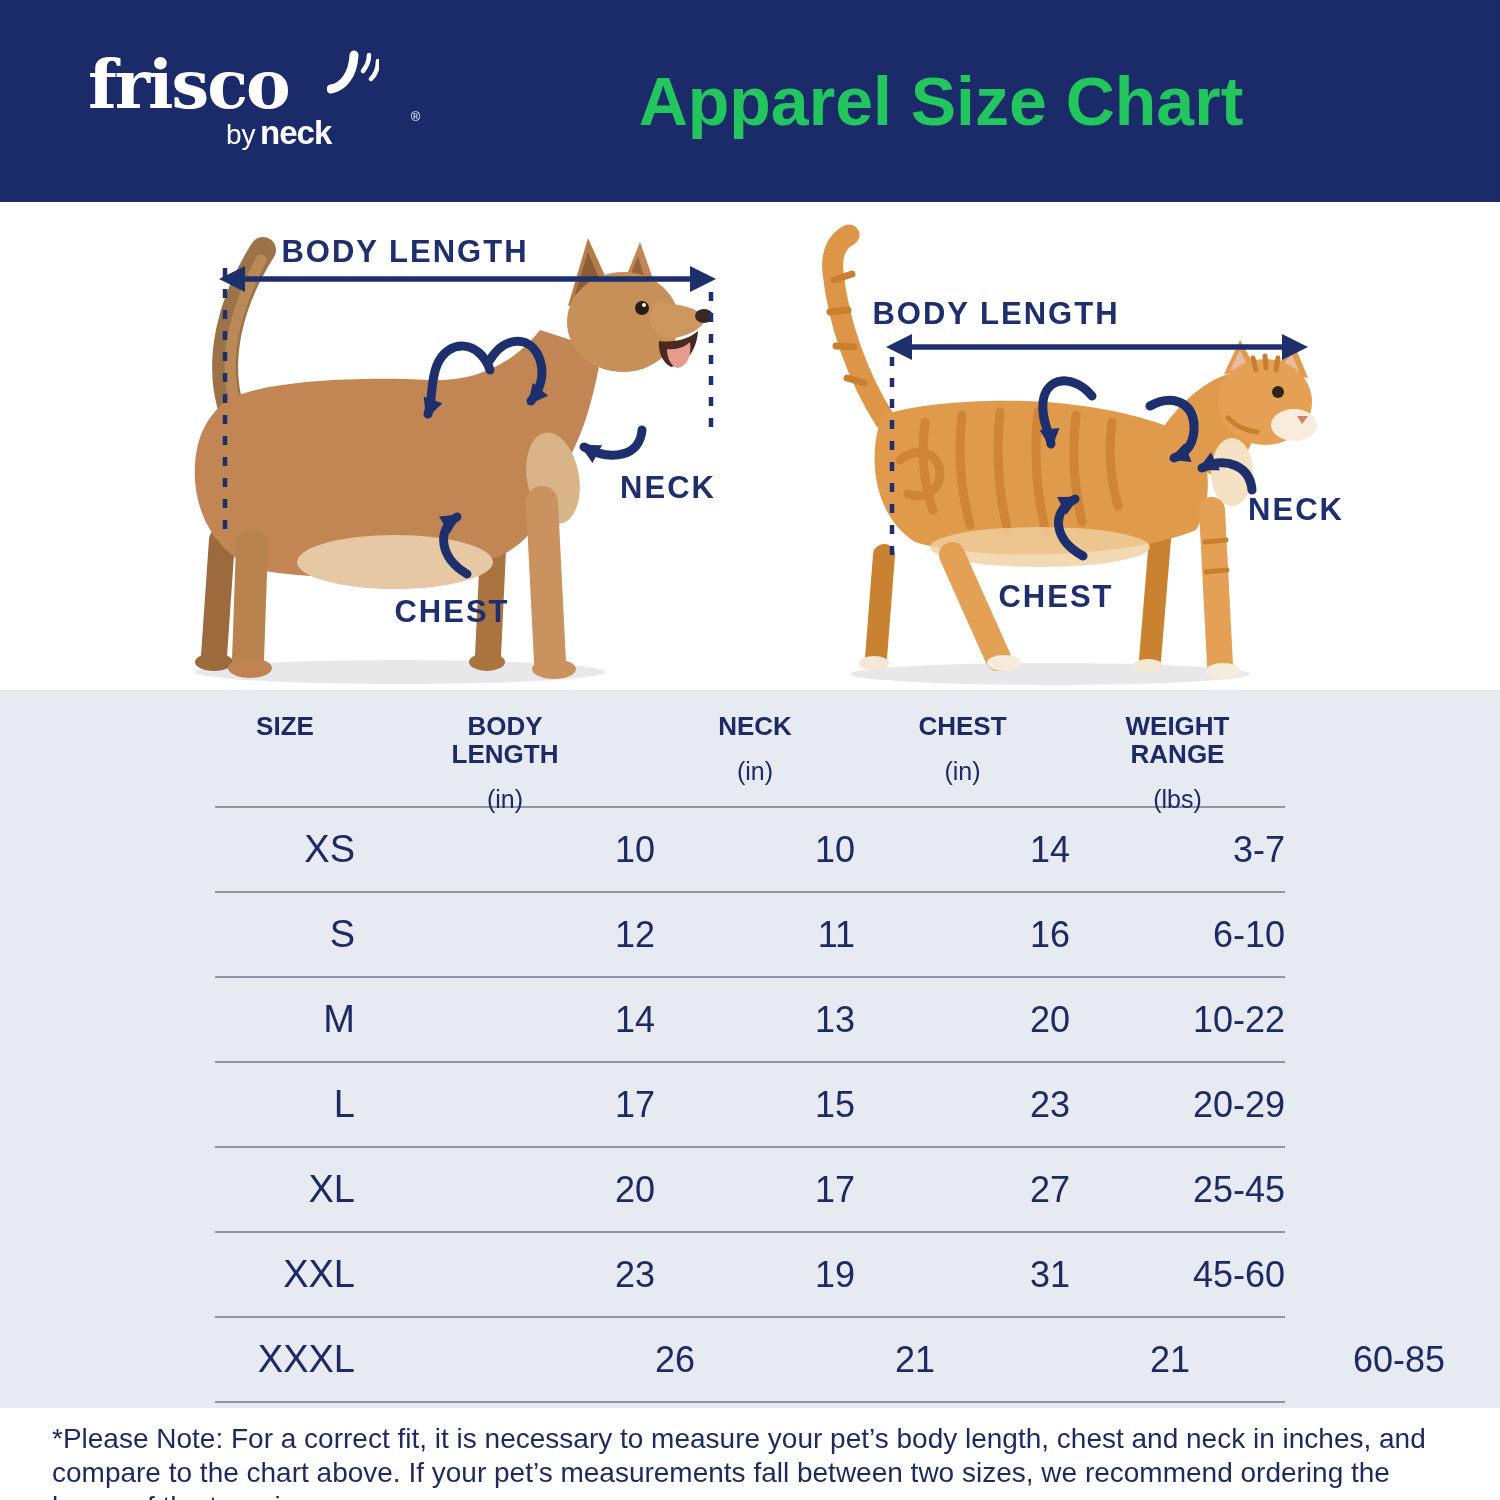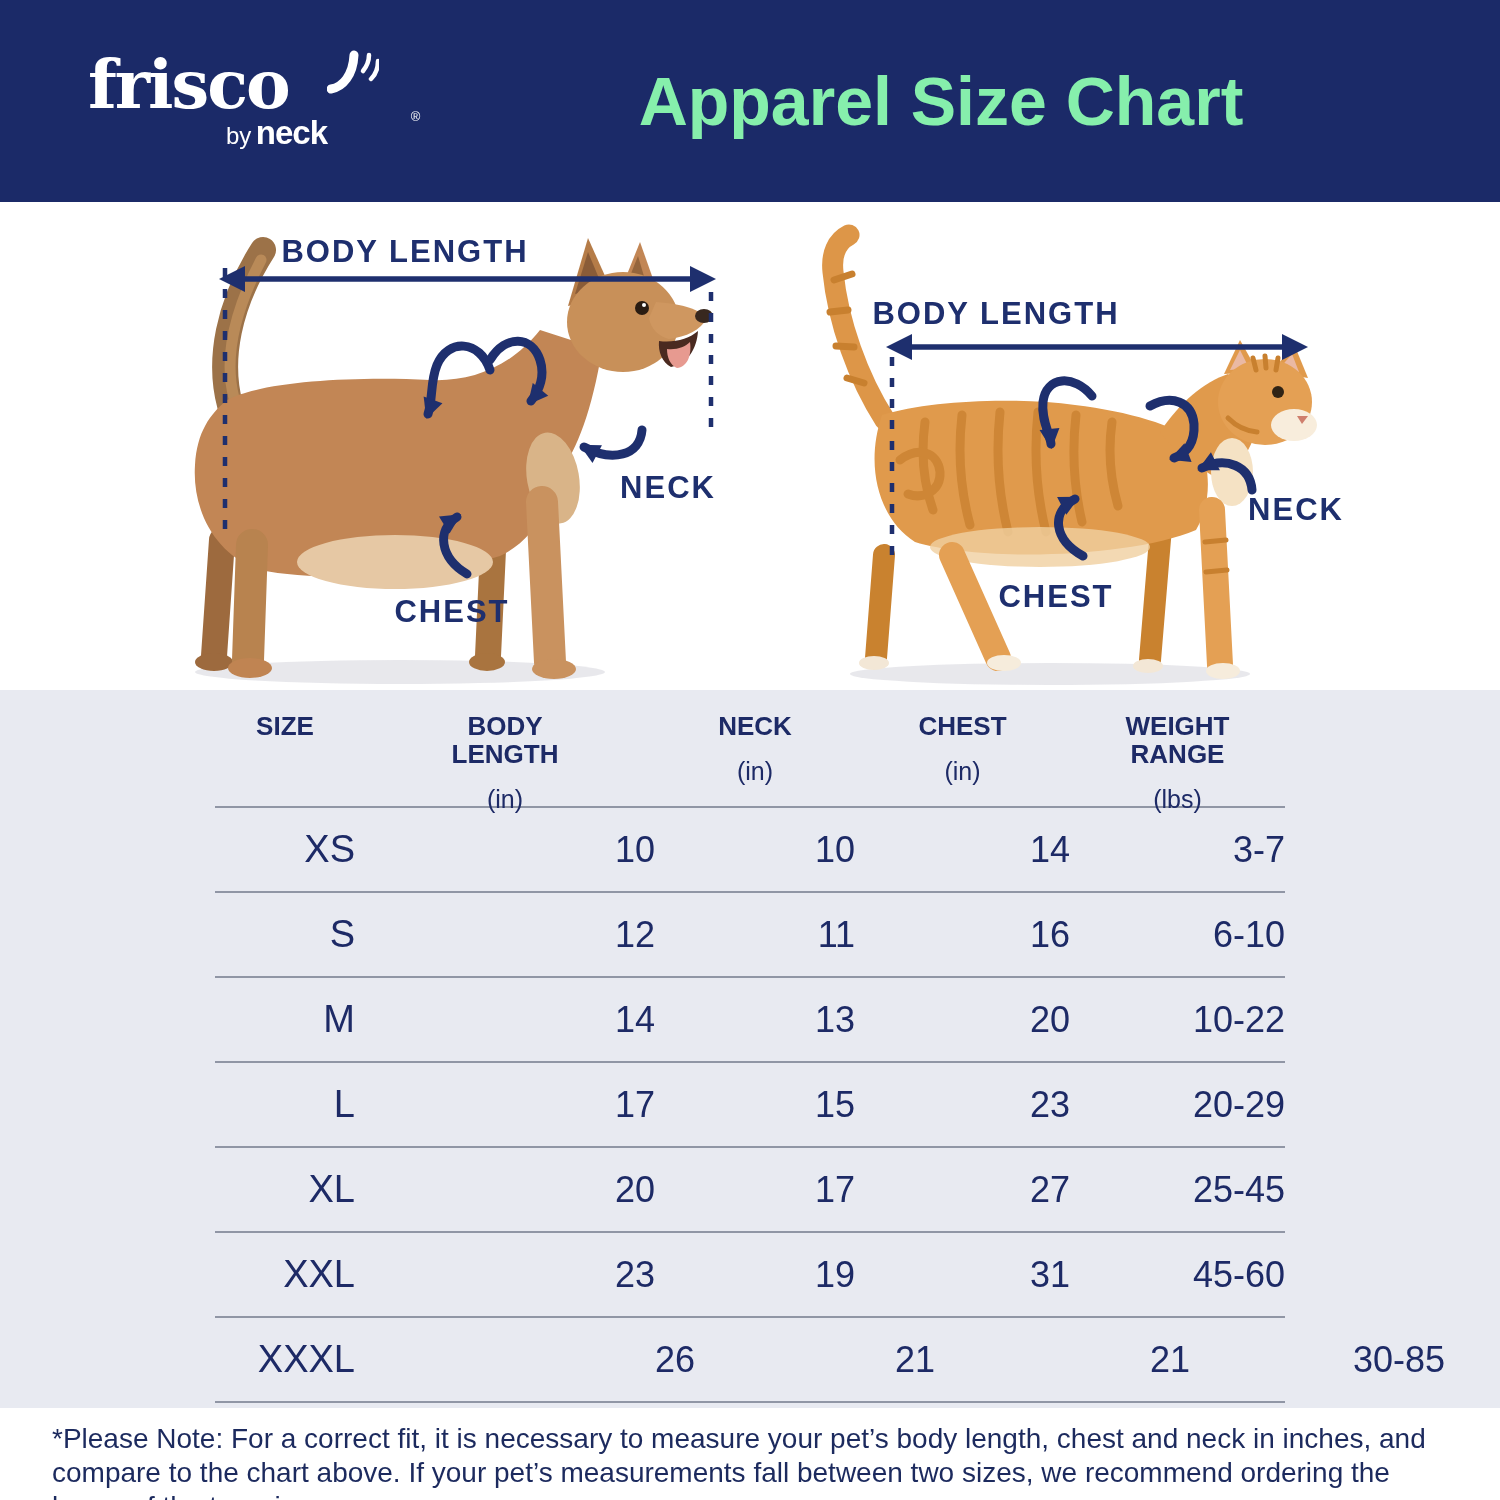--- a/index.html
+++ b/index.html
@@ -10,23 +10,23 @@
     background:#fff;
   }
   
   .hdr{height:202px;background:#1b2a68;display:flex;align-items:center;}
   .logo{width:350px;margin-left:88px;position:relative;flex:none;color:#fff;}
   .brand-line{display:flex;align-items:flex-start;position:relative;gap:42px;}
   .brand{font-family:"DejaVu Serif",serif;font-weight:700;font-size:67px;line-height:1;letter-spacing:-2px;}
   .swoosh{margin:-6px 0 0 -4px;}
   .reg{font-size:13px;position:relative;top:58px;left:-10px;}
   .byline{padding-left:138px;margin-top:-4px;white-space:nowrap;}
-  .byline .by{font-size:24px;}
+  .byline .by{font-size:28px;}
   .byline .chewy{font-size:33px;font-weight:700;letter-spacing:-1px;}
-  .title{flex:1;text-align:center;color:#86efac;font-size:68px;font-weight:700;margin:0;padding-right:56px;letter-spacing:0;}
+  .title{flex:1;text-align:center;color:#22c55e;font-size:68px;font-weight:700;margin:0;padding-right:56px;letter-spacing:0;}
   
   .diagrams{position:relative;height:488px;background:#fff;}
   .dog-svg{position:absolute;left:170px;top:8px;}
   .cat-svg{position:absolute;left:800px;top:8px;}
   .anno-text{font-family:"Liberation Sans",sans-serif;font-weight:700;font-size:31px;letter-spacing:2px;fill:#1e2f6e;text-anchor:middle;}
   
   .tbl{height:718px;background:#e8eaf1;padding:22px 215px 0;box-sizing:border-box;color:#1d2a66;}
   .thead,.trow{display:grid;grid-template-columns:140px 300px 200px 215px 215px;}
   .thead{height:94px;}
   .hcell{text-align:center;font-size:26px;font-weight:700;line-height:1.08;}
@@ -260,21 +260,21 @@
       <div class="tcell">23</div>
       <div class="tcell">19</div>
       <div class="tcell">31</div>
       <div class="tcell">45-60</div>
     </div>
     <div class="trow">
       <div class="tcell size">XXXL</div>
       <div class="tcell">26</div>
       <div class="tcell">21</div>
       <div class="tcell">21</div>
-      <div class="tcell">30-85</div>
+      <div class="tcell">60-85</div>
     </div>
   </section>
 
   <footer class="foot">
     <p class="footnote">*Please Note: For a correct fit, it is necessary to measure your pet’s body length, chest and neck in inches, and compare to the chart above. If your pet’s measurements fall between two sizes, we recommend ordering the larger of the two sizes.</p>
   </footer>
 
 </div>
 
 </body></html>

